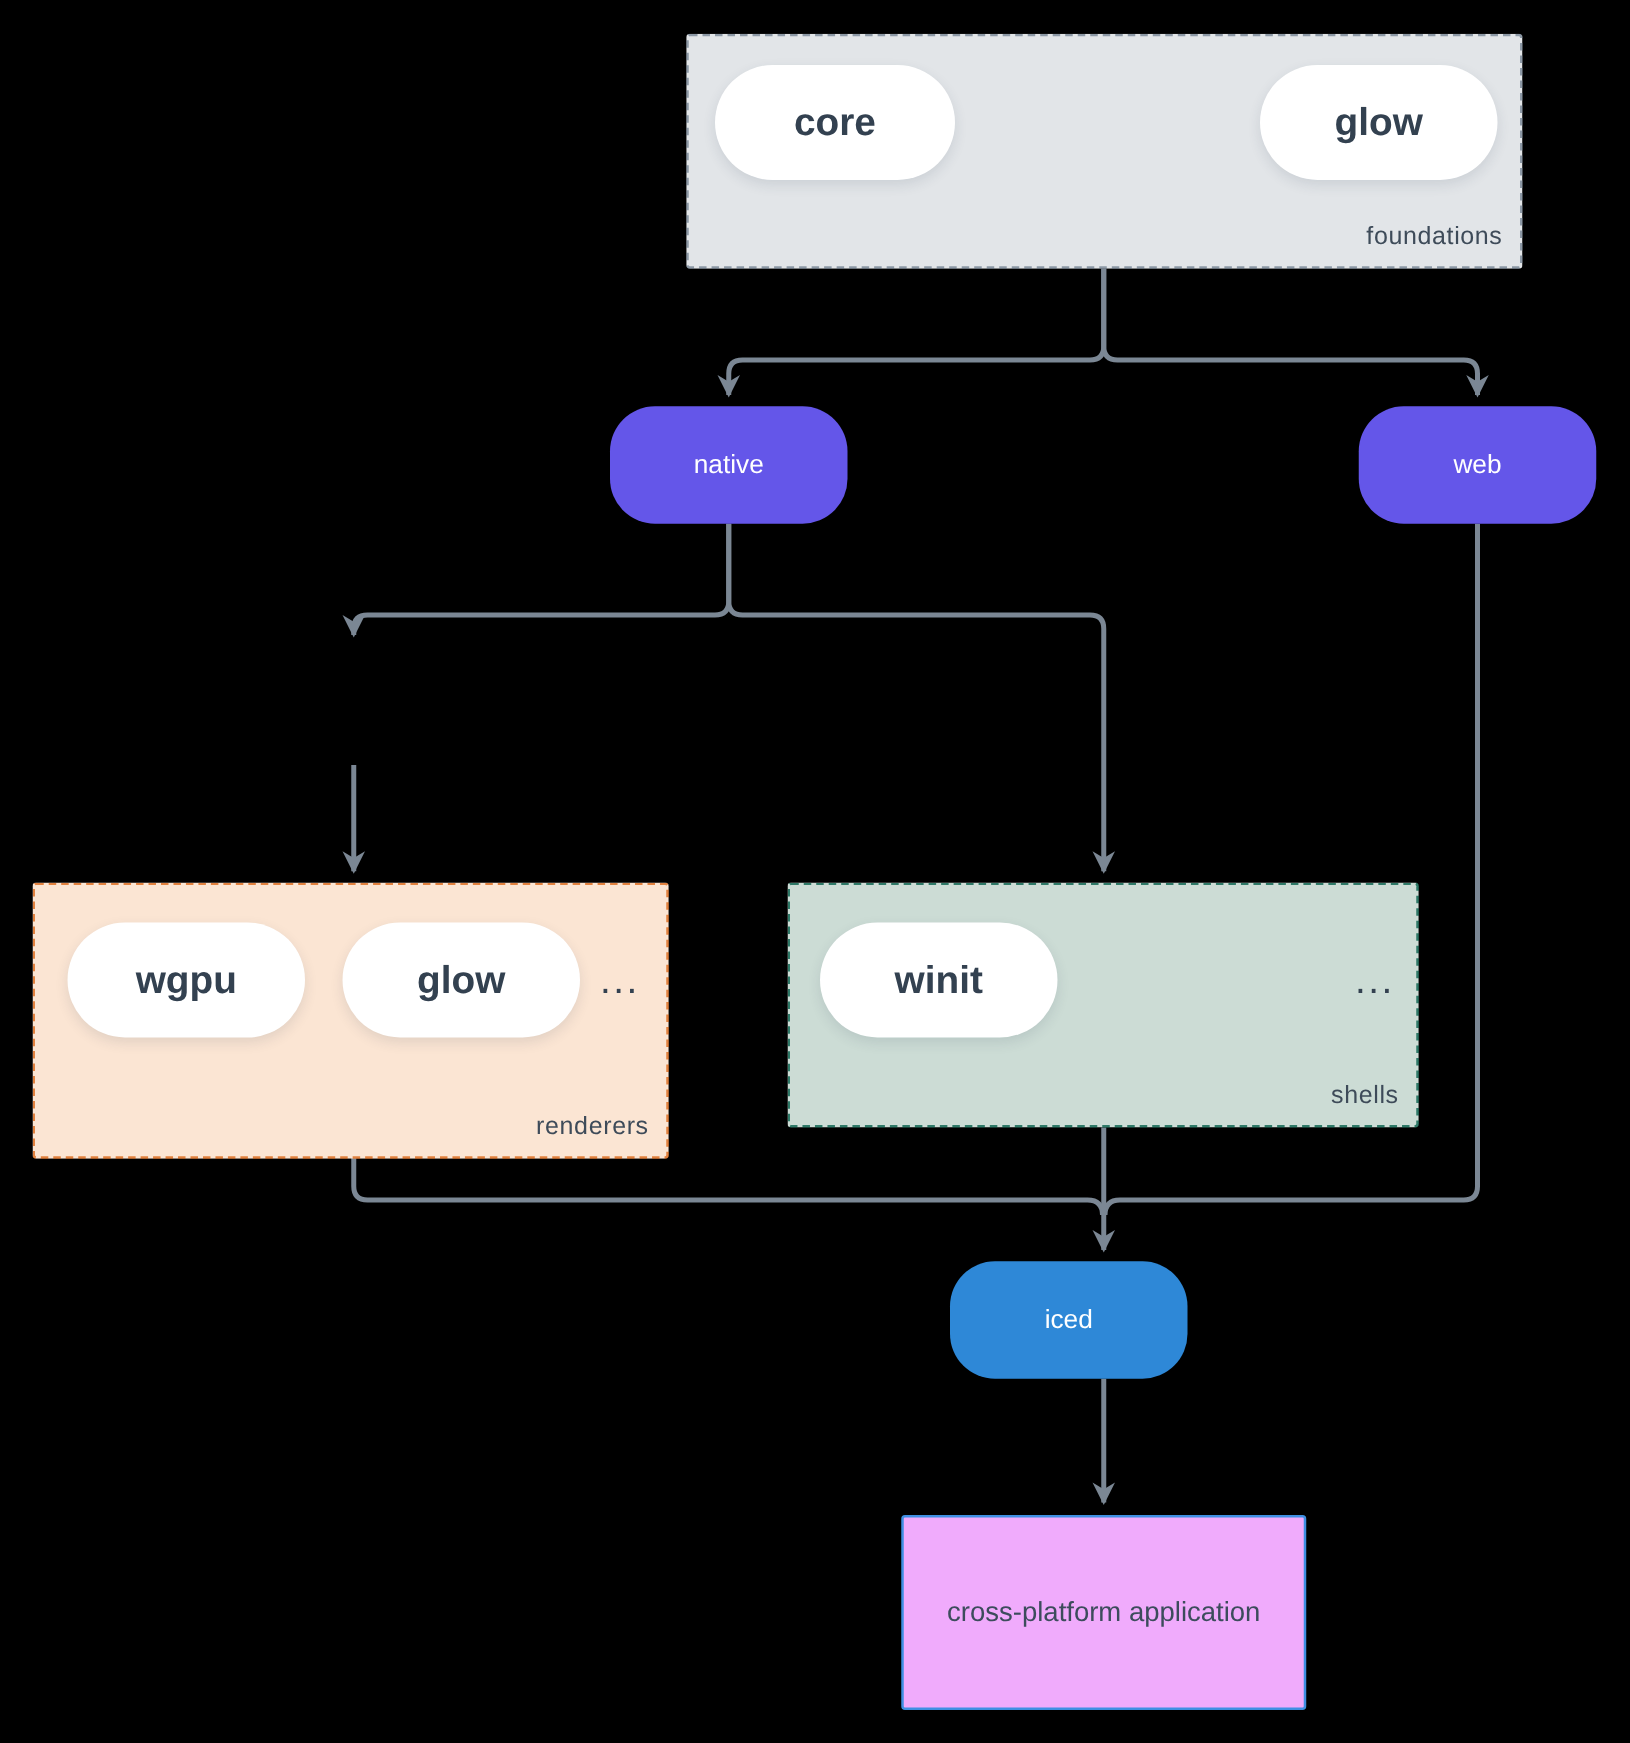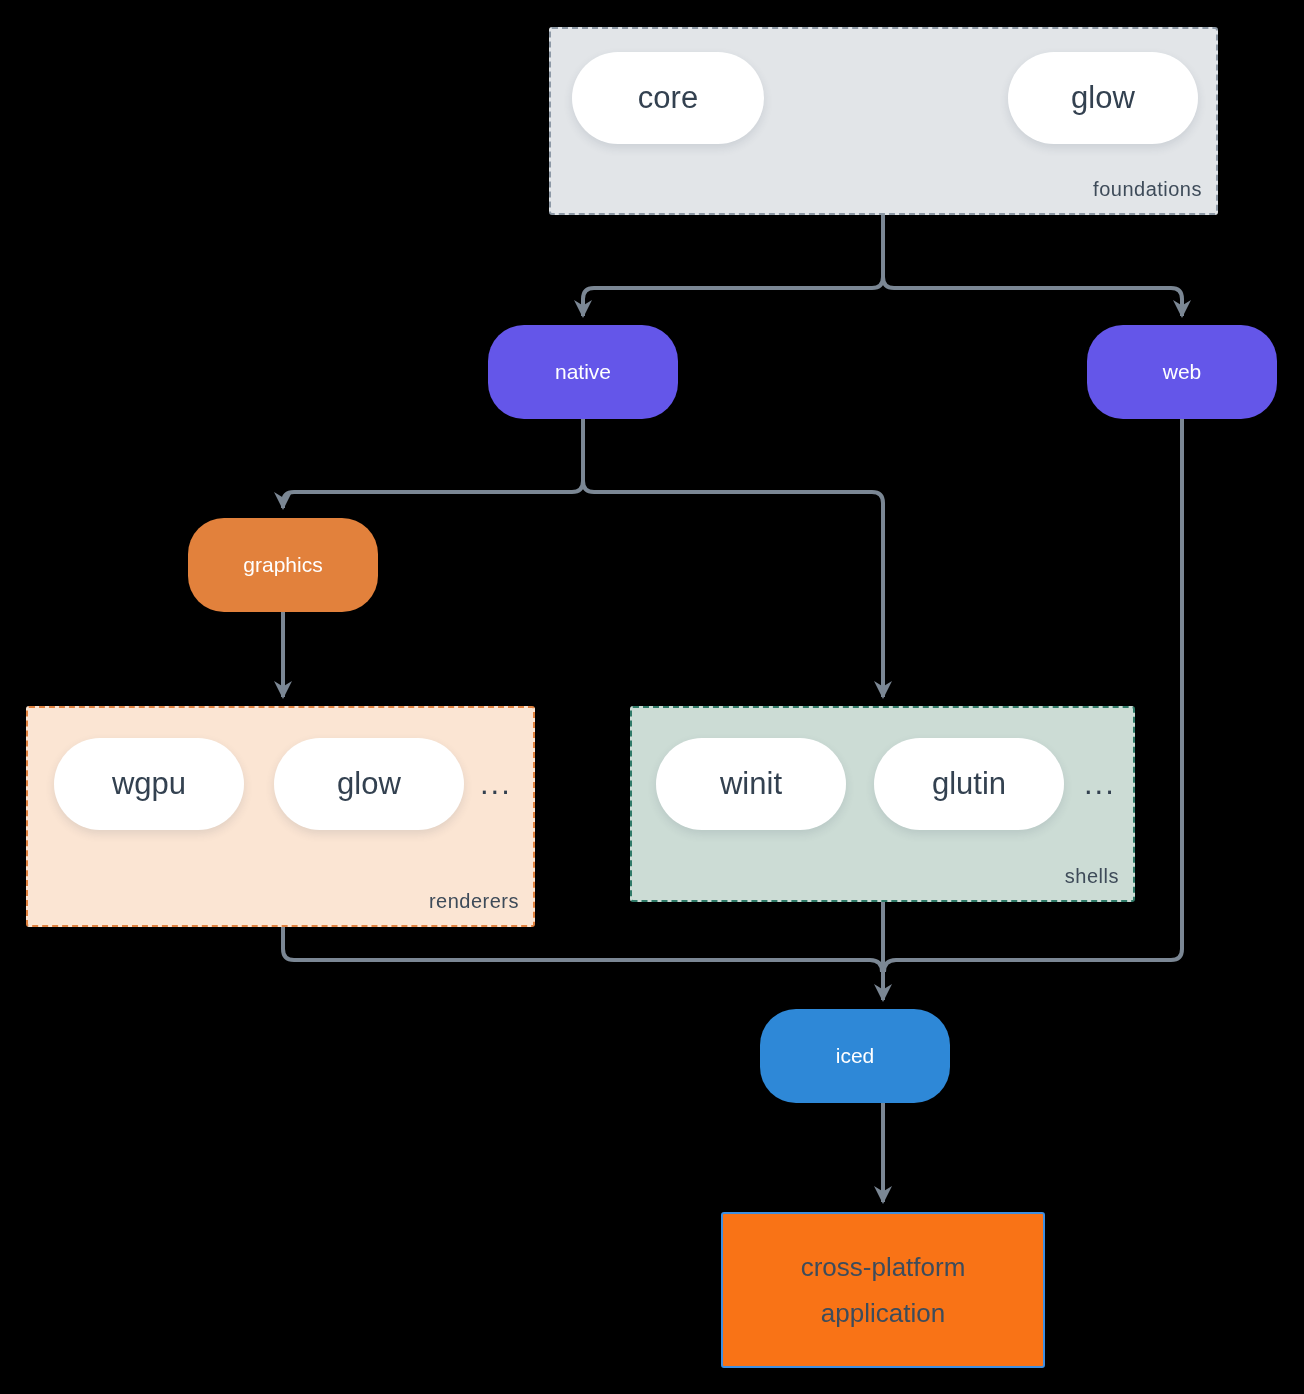--- a/index.html
+++ b/index.html
@@ -24,41 +24,42 @@
     color:#3e4b59;
     letter-spacing:.5px;
   }
   .pill-white{
     position:absolute;
     background:#ffffff;
     border-radius:46px;
     display:flex;align-items:center;justify-content:center;
     font-size:31px;color:#334150;
     box-shadow:0 4px 10px rgba(40,60,80,.12);
+    font-weight:bold;
   }
   .pill-color{
     position:absolute;
     border-radius:36px;
     display:flex;align-items:center;justify-content:center;
     font-size:21px;color:#ffffff;
   }
   .dots{
     position:absolute;
     font-size:31px;color:#334150;
     letter-spacing:2px;
   }
   .app-box{
     position:absolute;
-    background:#f97316;
+    background:#f0abfc;
     border:2px solid #3f8fe2;
     border-radius:3px;
     box-sizing:border-box;
     display:flex;align-items:center;justify-content:center;
     text-align:center;
-    font-size:26px;line-height:46px;color:#3c4c5c;
+    font-size:22px;line-height:46px;color:#3c4c5c;
     padding:0 34px;
   }
 </style>
 </head>
 <body>
 
 <div id="canvas">
 
   <svg id="edges" viewBox="0 0 1304 1394" xmlns="http://www.w3.org/2000/svg">
     <defs>
@@ -89,42 +90,36 @@
     <span class="group-label">foundations</span>
   </div>
 
   <div class="pill-color" style="left:488px;top:325px;width:190px;height:94px;background:#6456e9;">
     <span>native</span>
   </div>
   <div class="pill-color" style="left:1087px;top:325px;width:190px;height:94px;background:#6456e9;">
     <span>web</span>
   </div>
 
-  <div class="pill-color" style="left:188px;top:518px;width:190px;height:94px;background:#e2813c;">
-    <span>graphics</span>
-  </div>
 
   <div class="group-box" style="left:26px;top:706px;width:509px;height:221px;background:#fbe5d3;border-color:#e2823f;">
     <div class="pill-white" style="left:26px;top:30px;width:190px;height:92px;">
       <span>wgpu</span>
     </div>
     <div class="pill-white" style="left:246px;top:30px;width:190px;height:92px;">
       <span>glow</span>
     </div>
     <span class="dots" style="left:452px;top:58px;">...</span>
     <span class="group-label">renderers</span>
   </div>
 
   <div class="group-box" style="left:630px;top:706px;width:505px;height:196px;background:#ccdcd5;border-color:#2f7a68;">
     <div class="pill-white" style="left:24px;top:30px;width:190px;height:92px;">
       <span>winit</span>
     </div>
-    <div class="pill-white" style="left:242px;top:30px;width:190px;height:92px;">
-      <span>glutin</span>
-    </div>
     <span class="dots" style="left:452px;top:58px;">...</span>
     <span class="group-label">shells</span>
   </div>
 
   <div class="pill-color" style="left:760px;top:1009px;width:190px;height:94px;background:#2e88d7;">
     <span>iced</span>
   </div>
 
   <div class="app-box" style="left:721px;top:1212px;width:324px;height:156px;">
     <span>cross-platform application</span>

